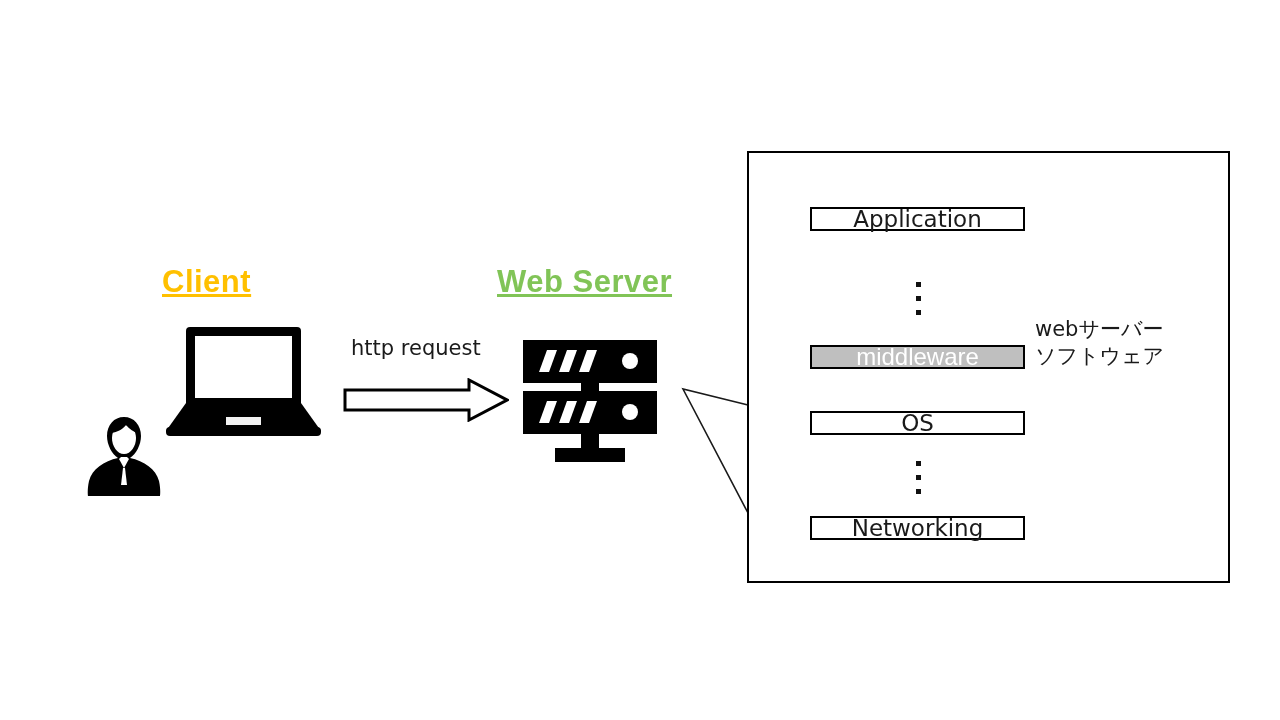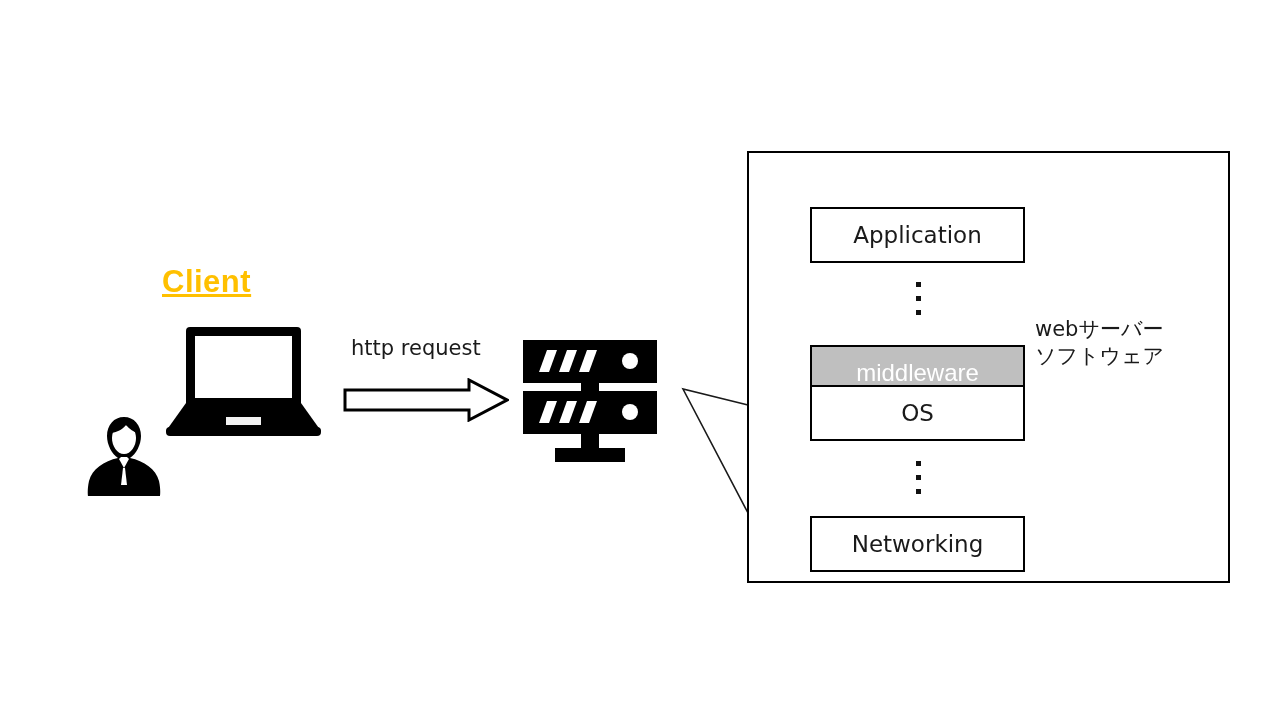--- a/index.html
+++ b/index.html
@@ -70,41 +70,41 @@
     border: 2px solid #000000;
     box-sizing: border-box;
     background: #ffffff;
   }
 
   
   .layer-box {
     position: absolute;
     left: 810px;
     width: 215px;
-    height: 56px;
+    height: 24px;
     border: 2px solid #000000;
     box-sizing: border-box;
     background: #ffffff;
     display: flex;
     align-items: center;
     justify-content: center;
     font-size: 23px;
     color: #1a1a1a;
     font-family: "DejaVu Sans", sans-serif;
   }
   #layer-application { top: 207px; }
   #layer-middleware {
     top: 345px;
     background: #BFBFBF;
     color: #ffffff;
     font-weight: normal;
     font-family: "Liberation Sans", sans-serif;
     font-size: 24px;
   }
-  #layer-os { top: 385px; }
+  #layer-os { top: 411px; }
   #layer-networking { top: 516px; }
 
   
   .vdots {
     position: absolute;
     left: 914px;
     width: 9px;
     display: flex;
     flex-direction: column;
     gap: 9px;
@@ -146,20 +146,21 @@
     <rect x="0" y="104" width="155" height="9" rx="4" fill="#000000"></rect>
     <rect x="60" y="94" width="35" height="8" fill="#f2f2f2"></rect>
   </svg>
 
   <div class="abs" id="http-request-label">http request</div>
 
   <svg class="abs" id="http-arrow" viewBox="0 0 166 44">
     <path d="M2 12 L126 12 L126 2 L164 22 L126 42 L126 32 L2 32 Z" fill="#ffffff" stroke="#000000" stroke-width="3" stroke-linejoin="miter"></path>
   </svg>
 
+  <div class="abs title" id="server-title">Web Server</div>
 
   <svg class="abs" id="server-icon" viewBox="0 0 142 126">
     <rect x="4" y="2" width="134" height="43" fill="#000000"></rect>
     <g fill="#ffffff">
       <path d="M28 12 L38 12 L30 34 L20 34 Z"></path>
       <path d="M48 12 L58 12 L50 34 L40 34 Z"></path>
       <path d="M68 12 L78 12 L70 34 L60 34 Z"></path>
     </g>
     <circle cx="111" cy="23" r="8" fill="#ffffff"></circle>
     <rect x="62" y="45" width="18" height="8" fill="#000000"></rect>

